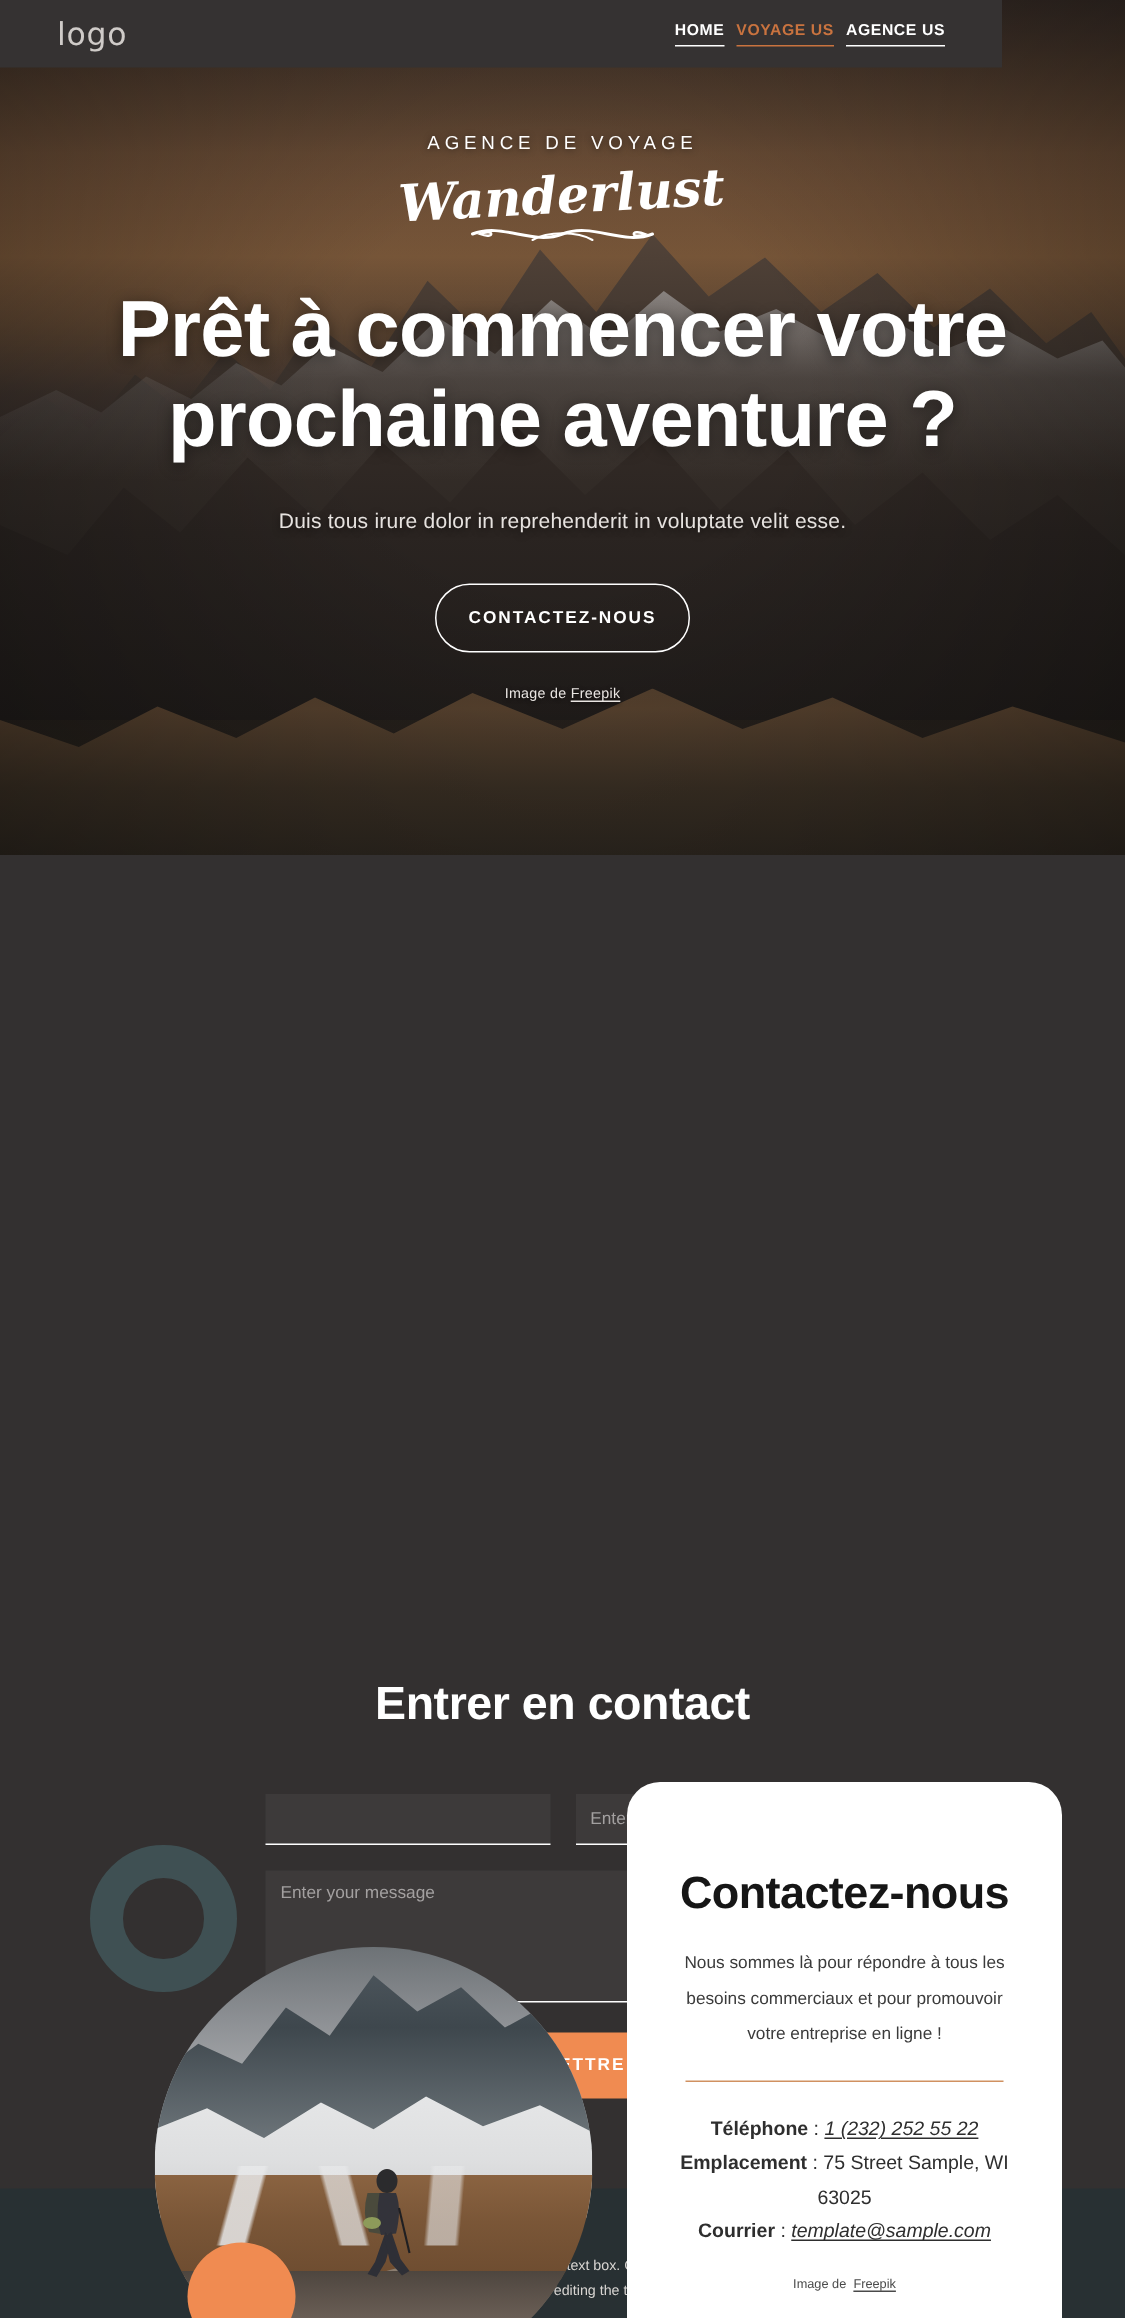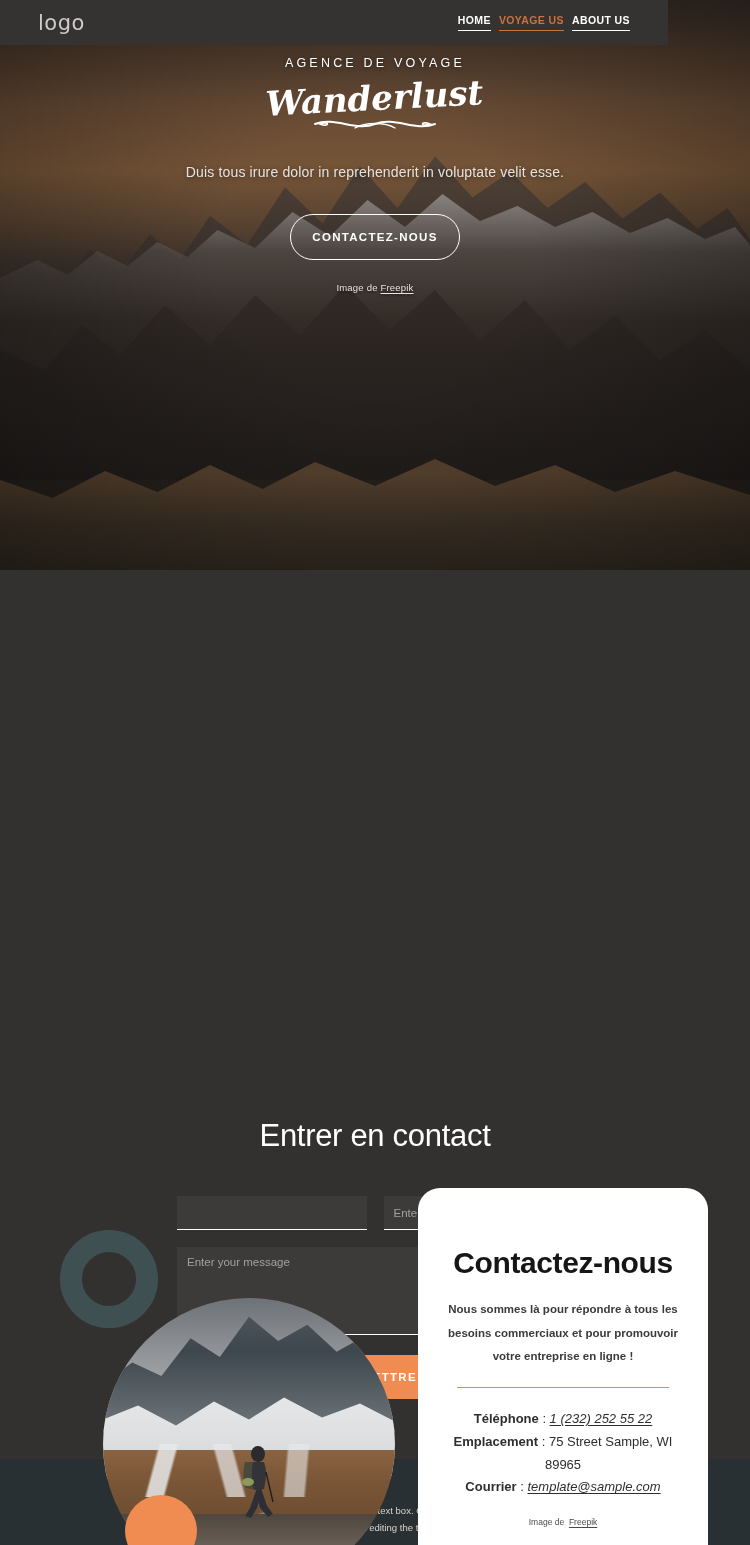--- a/index.html
+++ b/index.html
@@ -119,21 +119,21 @@
       35% 46%, 42% 28%, 50% 44%, 58% 26%, 66% 44%, 74% 30%,
       82% 48%, 90% 34%, 100% 50%, 100% 100%);
   }
   .hero-vignette {
     position: absolute; inset: 0;
     background: radial-gradient(ellipse at 50% 45%, rgba(0,0,0,0) 30%, rgba(0,0,0,0.38) 100%);
   }
   .hero-content {
     position: relative;
     z-index: 5;
-    padding-top: 56px;
+    padding-top: 88px;
     text-align: center;
   }
   .eyebrow {
     color: #ffffff;
     font-size: 12.5px;
     letter-spacing: 3.2px;
     font-weight: 400;
     text-shadow: 0 1px 4px rgba(0,0,0,0.5);
   }
   .script-logo {
@@ -273,21 +273,21 @@
     color: #161616;
     font-size: 30px;
     font-weight: 700;
     letter-spacing: -0.4px;
   }
   .card-desc {
     margin-top: 18px;
     color: #3b3b3b;
     font-size: 11.5px;
     line-height: 2.05;
-    font-weight: 700;
+    font-weight: 400;
   }
   .card-rule {
     margin: 18px auto 0;
     width: 212px; height: 1.5px;
     background: #d09161;
   }
   .card-info {
     margin-top: 20px;
     color: #2e2e2e;
     font-size: 13px;
@@ -305,21 +305,21 @@
   
   .form-section {
     width: 750px;
     background: #333030;
     padding: 48px 0 60px;
     text-align: center;
   }
   .form-title {
     color: #ffffff;
     font-size: 31px;
-    font-weight: 400;
+    font-weight: 700;
     letter-spacing: -0.3px;
   }
   .form-wrap {
     width: 396px;
     margin: 42px auto 0;
     text-align: left;
   }
   .row { display: flex; gap: 17px; }
   .field {
     flex: 1;
@@ -381,21 +381,21 @@
 </head>
 <body>
 
 <div class="page">
 
   <div class="header">
     <div class="logo">logo</div>
     <div class="nav">
       <a class="nav-item">HOME</a>
       <a class="nav-item active">VOYAGE US</a>
-      <a class="nav-item">ABOUT US</a>
+      <a class="nav-item">AGENCE US</a>
     </div>
   </div>
 
   <div class="hero">
     <div class="hero-bg">
       <div class="mtn mtn-far"></div>
       <div class="mtn mtn-snow"></div>
       <div class="mtn mtn-mid"></div>
       <div class="mtn mtn-near"></div>
     </div>
@@ -407,20 +407,21 @@
       <div class="script-logo">
         <svg width="230" height="62" viewBox="0 0 230 62" fill="none">
           <text x="115" y="34" text-anchor="middle" fill="#ffffff" font-family="DejaVu Serif, serif" font-size="34" font-style="italic" font-weight="700" transform="rotate(-3 115 34)">Wanderlust</text>
           <path d="M55 48 C75 40, 95 56, 115 48 C135 40, 155 56, 175 48" stroke="#ffffff" stroke-width="2" fill="none" stroke-linecap="round"></path>
           <path d="M60 48 C70 44, 70 52, 60 48 Z" stroke="#ffffff" stroke-width="1.6" fill="none"></path>
           <path d="M170 48 C160 44, 160 52, 170 48 Z" stroke="#ffffff" stroke-width="1.6" fill="none"></path>
           <path d="M95 52 C105 46, 125 46, 135 52" stroke="#ffffff" stroke-width="1.4" fill="none" stroke-linecap="round"></path>
         </svg>
       </div>
 
+      <h1 class="hero-title">Prêt à commencer votre prochaine aventure ?</h1>
       <p class="hero-sub">Duis tous irure dolor in reprehenderit in voluptate velit esse.</p>
       <button class="hero-btn">CONTACTEZ-NOUS</button>
 
       <div class="credit">
         <span>Image de</span>
         <u>Freepik</u>
       </div>
     </div>
   </div>
 
@@ -454,21 +455,21 @@
     <div class="card">
       <div class="card-title">Contactez-nous</div>
       <div class="card-desc">Nous sommes là pour répondre à tous les besoins commerciaux et pour promouvoir votre entreprise en ligne !</div>
       <div class="card-rule"></div>
 
       <div class="card-info">
         <div>
           <b>Téléphone</b><span> : </span><u>1 (232) 252 55 22</u>
         </div>
         <div>
-          <b>Emplacement</b><span> : </span><span>75 Street Sample, WI 89965</span>
+          <b>Emplacement</b><span> : </span><span>75 Street Sample, WI 63025</span>
         </div>
         <div>
           <b>Courrier</b><span> : </span><u>template@sample.com</u>
         </div>
       </div>
 
       <div class="card-credit">
         <span>Image de</span>
         &nbsp;<u>Freepik</u>
       </div>

